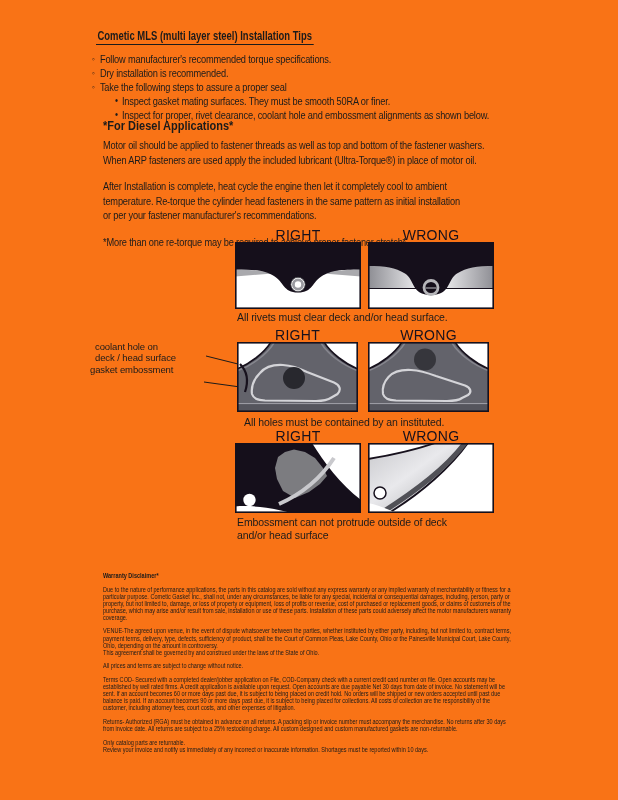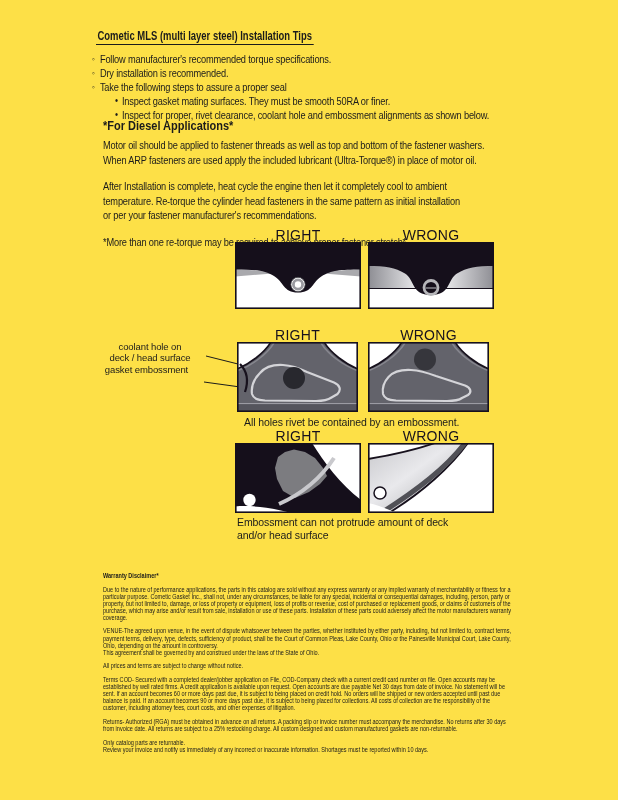--- a/index.html
+++ b/index.html
@@ -1,16 +1,16 @@
 <!DOCTYPE html>
 <html><head>
 <meta charset="utf-8">
 <style>
   html,body{margin:0;padding:0;background:#fff;}
-  .page{position:relative;width:618px;height:800px;background:#fde047;overflow:hidden;
+  .page{position:relative;width:618px;height:800px;background:#f97316;overflow:hidden;
         font-family:"Liberation Sans", sans-serif;color:#1b1b1b;}
 
   
   .top{position:absolute;left:92px;top:26px;width:520px;}
   .title{display:inline-block;font-size:13.5px;font-weight:bold;letter-spacing:0;
          transform:scaleX(.70);transform-origin:0 50%;border-bottom:1.5px solid #1b1b1b;
          padding:0 2px 1px 2px;margin-left:4px;white-space:nowrap;}
   ul.bullets{list-style:none;margin:7px 0 0 0;padding:0;width:520px;
              transform:scaleX(.88);transform-origin:0 0;}
   ul.bullets li{position:relative;font-size:10.5px;line-height:14px;letter-spacing:-.2px;}
@@ -22,21 +22,21 @@
   
   .diesel{position:absolute;left:103px;top:119px;width:520px;transform:scaleX(.88);transform-origin:0 0;}
   .diesel h2{margin:0 0 5px 0;font-size:12.5px;line-height:14px;}
   .diesel p{margin:0 0 12px 0;font-size:10.5px;line-height:14.5px;letter-spacing:-.2px;white-space:pre-line;}
 
   
   .dg-h{position:absolute;width:126px;text-align:center;font-size:14px;line-height:14px;
         letter-spacing:.3px;color:#17111d;}
   .panel{position:absolute;display:block;}
   .caption{position:absolute;font-size:10.5px;line-height:12.5px;letter-spacing:-.1px;white-space:pre-line;}
-  .sidelabel{position:absolute;text-align:center;font-size:9.5px;line-height:11px;letter-spacing:-.1px;white-space:pre-line;}
+  .sidelabel{position:absolute;text-align:left;font-size:9.5px;line-height:11px;letter-spacing:-.1px;white-space:pre-line;}
   .pointer-overlay{position:absolute;left:200px;top:352px;width:100px;height:40px;}
 
   
   .warranty{position:absolute;left:103px;top:572px;width:468px;transform:scaleX(.88);transform-origin:0 0;}
   .warranty h3{margin:0 0 6.5px 0;font-size:6.3px;line-height:7px;}
   .warranty p{margin:0 0 6.5px 0;font-size:6.3px;line-height:7.1px;white-space:pre-line;}
 
   .footer{position:absolute;left:367px;top:755px;font-size:14.5px;letter-spacing:.2px;margin-top:48px;}
 </style>
 </head>
@@ -89,20 +89,21 @@
     </defs>
     <rect width="126" height="67" fill="#ffffff"></rect>
     <rect x="1" y="24" width="124" height="22.5" fill="url(#gw1)"></rect>
     <line x1="0" y1="46.5" x2="126" y2="46.5" stroke="#150f1b" stroke-width="1.2"></line>
     <path d="M0,0 H126 V24 C108,24 99,25.5 89,31.5 C79,37.5 83,53 63,53 C43,53 47,37.5 37,31.5 C27,25.5 18,24 0,24 Z" fill="#150f1b"></path>
     <circle cx="63" cy="45.5" r="7" fill="#150f1b" stroke="#b6b6ba" stroke-width="2.8"></circle>
     <line x1="57.5" y1="46" x2="68.5" y2="46" stroke="#9a9aa0" stroke-width="1.3"></line>
     <rect x="0.8" y="0.8" width="124.4" height="65.4" fill="none" stroke="#150f1b" stroke-width="1.6"></rect>
   </svg>
 
+  <div class="caption" style="left:237px;top:311px">All rivets must clear deck and/or head surface.</div>
 
   <div class="sidelabel" style="left:95px;top:341px;width:110px">coolant hole on
 deck / head surface</div>
   <div class="sidelabel" style="left:90px;top:364px;width:113px">gasket embossment</div>
 
   <svg class="pointer-overlay" viewBox="0 0 100 40">
     <line x1="6" y1="4" x2="94" y2="26" stroke="#1b1b1b" stroke-width="1"></line>
     <line x1="4" y1="30" x2="62" y2="38" stroke="#1b1b1b" stroke-width="1"></line>
   </svg>
 
@@ -133,21 +134,21 @@
     <path d="M34,0 C27,11 13,22 0,27" fill="none" stroke="#17111d" stroke-width="1.6"></path>
     <path d="M37,1 C30,12 16,23 1,28.5" fill="none" stroke="#87878f" stroke-width="1.4"></path>
     <path d="M121,0 L87,0 C94,11 108,22 121,27 Z" fill="#ffffff"></path>
     <path d="M87,0 C94,11 108,22 121,27" fill="none" stroke="#17111d" stroke-width="1.6"></path>
     <path d="M84,1 C91,12 105,23 120,28.5" fill="none" stroke="#87878f" stroke-width="1.4"></path>
     <circle cx="57" cy="17.5" r="11" fill="#36363c"></circle>
     <path d="M15,52 C14,46 16,40 20.5,35 C25,30 33,27.5 43,28 C52,28.5 60,31 68,34 L97,43.5 C103,46 104,50 100,53 L94,56 C91,58.2 86,59 79,59 L28,58.5 C20,58 16.5,56.5 15,52 Z" fill="none" stroke="#d4d4d8" stroke-width="2.2"></path>
     <rect x="0.8" y="0.8" width="119.4" height="68.4" fill="none" stroke="#17111d" stroke-width="1.6"></rect>
   </svg>
 
-  <div class="caption" style="left:244px;top:416px">All holes rivet be contained by an embossment.</div>
+  <div class="caption" style="left:244px;top:416px">All holes must be contained by an instituted.</div>
 
   <div class="dg-h" style="left:235px;top:429px">RIGHT</div>
   <div class="dg-h" style="left:368px;top:429px">WRONG</div>
 
   <svg class="panel" style="left:235px;top:443px" width="126" height="70" viewBox="0 0 126 70">
     <rect width="126" height="70" fill="#ffffff"></rect>
     <path d="M0,0 H77 C89,19 105,41 126,57 V70 H56 C37,64.5 16,62 0,63.5 Z" fill="#150f1b"></path>
     <polygon points="43,14 50,9 59,6.5 70,9 80,15 88,25 92,33 85,41 74,49 60,55 48,48 42,36 40,25" fill="#7c7c80"></polygon>
     <path d="M44,61 C62,53 84,38 99,15" fill="none" stroke="#c9c9cd" stroke-width="4"></path>
     <circle cx="14.5" cy="57" r="6.2" fill="#ffffff"></circle>
@@ -163,21 +164,21 @@
       </linearGradient>
     </defs>
     <rect width="126" height="70" fill="#ffffff"></rect>
     <path d="M0,16 C30,11 60,4 82,-6 L104,-6 C86,22 52,52 14,74 L-6,74 Z" fill="url(#g3)" stroke="#17111d" stroke-width="1.8"></path>
     <path d="M10,72 C48,48 80,24 100,-4" fill="none" stroke="#515157" stroke-width="5"></path>
     <path d="M0,70 L0,60 C10,62 20,66 28,70 Z" fill="#ffffff"></path>
     <circle cx="12" cy="50" r="6" fill="#ffffff" stroke="#17111d" stroke-width="1.5"></circle>
     <rect x="0.8" y="0.8" width="124.4" height="68.4" fill="none" stroke="#150f1b" stroke-width="1.6"></rect>
   </svg>
 
-  <div class="caption" style="left:237px;top:516px">Embossment can not protrude amount of deck
+  <div class="caption" style="left:237px;top:516px">Embossment can not protrude outside of deck
 and/or head surface</div>
 
   <div class="warranty">
     <h3>Warranty Disclaimer*</h3>
     <p>Due to the nature of performance applications, the parts in this catalog are sold without any express warranty or any implied warranty of merchantability or fitness for a particular purpose.  Cometic Gasket Inc., shall not, under any circumstances, be liable for any special, incidental or consequential damages, including, person, party or property, but not limited to, damage, or loss of property or equipment, loss of profits or revenue, cost of purchased or replacement goods, or claims of customers of the purchase, which may arise and/or result from sale, installation or use of these parts.  Installation of these parts could adversely affect the motor manufacturers warranty coverage.</p>
     <p>VENUE-The agreed upon venue, in the event of dispute whatsoever between the parties, whether instituted by either party, including, but not limited to, contract terms, payment terms, delivery, type, defects, sufficiency of product, shall be the Court of Common Pleas, Lake County, Ohio or the Painesville Municipal Court, Lake County, Ohio, depending on the amount in controversy.
 This agreement shall be governed by and construed under the laws of the State of Ohio.</p>
     <p>All prices and terms are subject to change without notice.</p>
     <p>Terms COD- Secured with a completed dealer/jobber application on File, COD-Company check with a current credit card number on file.  Open accounts may be established by well rated firms.  A credit application is available upon request.  Open accounts are due payable Net 30 days from date of invoice.  No statement will be sent.  If an account becomes 60 or more days past due, it is subject to being placed on credit hold.  No orders will be shipped or new orders accepted until past due balance is paid.  If an account becomes 90 or more days past due, it is subject to being placed for collections.  All costs of collection are the responsibility of the customer, including attorney fees, court costs, and other expenses of litigation.</p>
     <p>Returns- Authorized (RGA) must be obtained in advance on all returns.  A packing slip or invoice number must accompany the merchandise.  No returns after 30 days from invoice date.  All returns are subject to a 25% restocking charge.  All custom designed and custom manufactured gaskets are non-returnable.</p>

